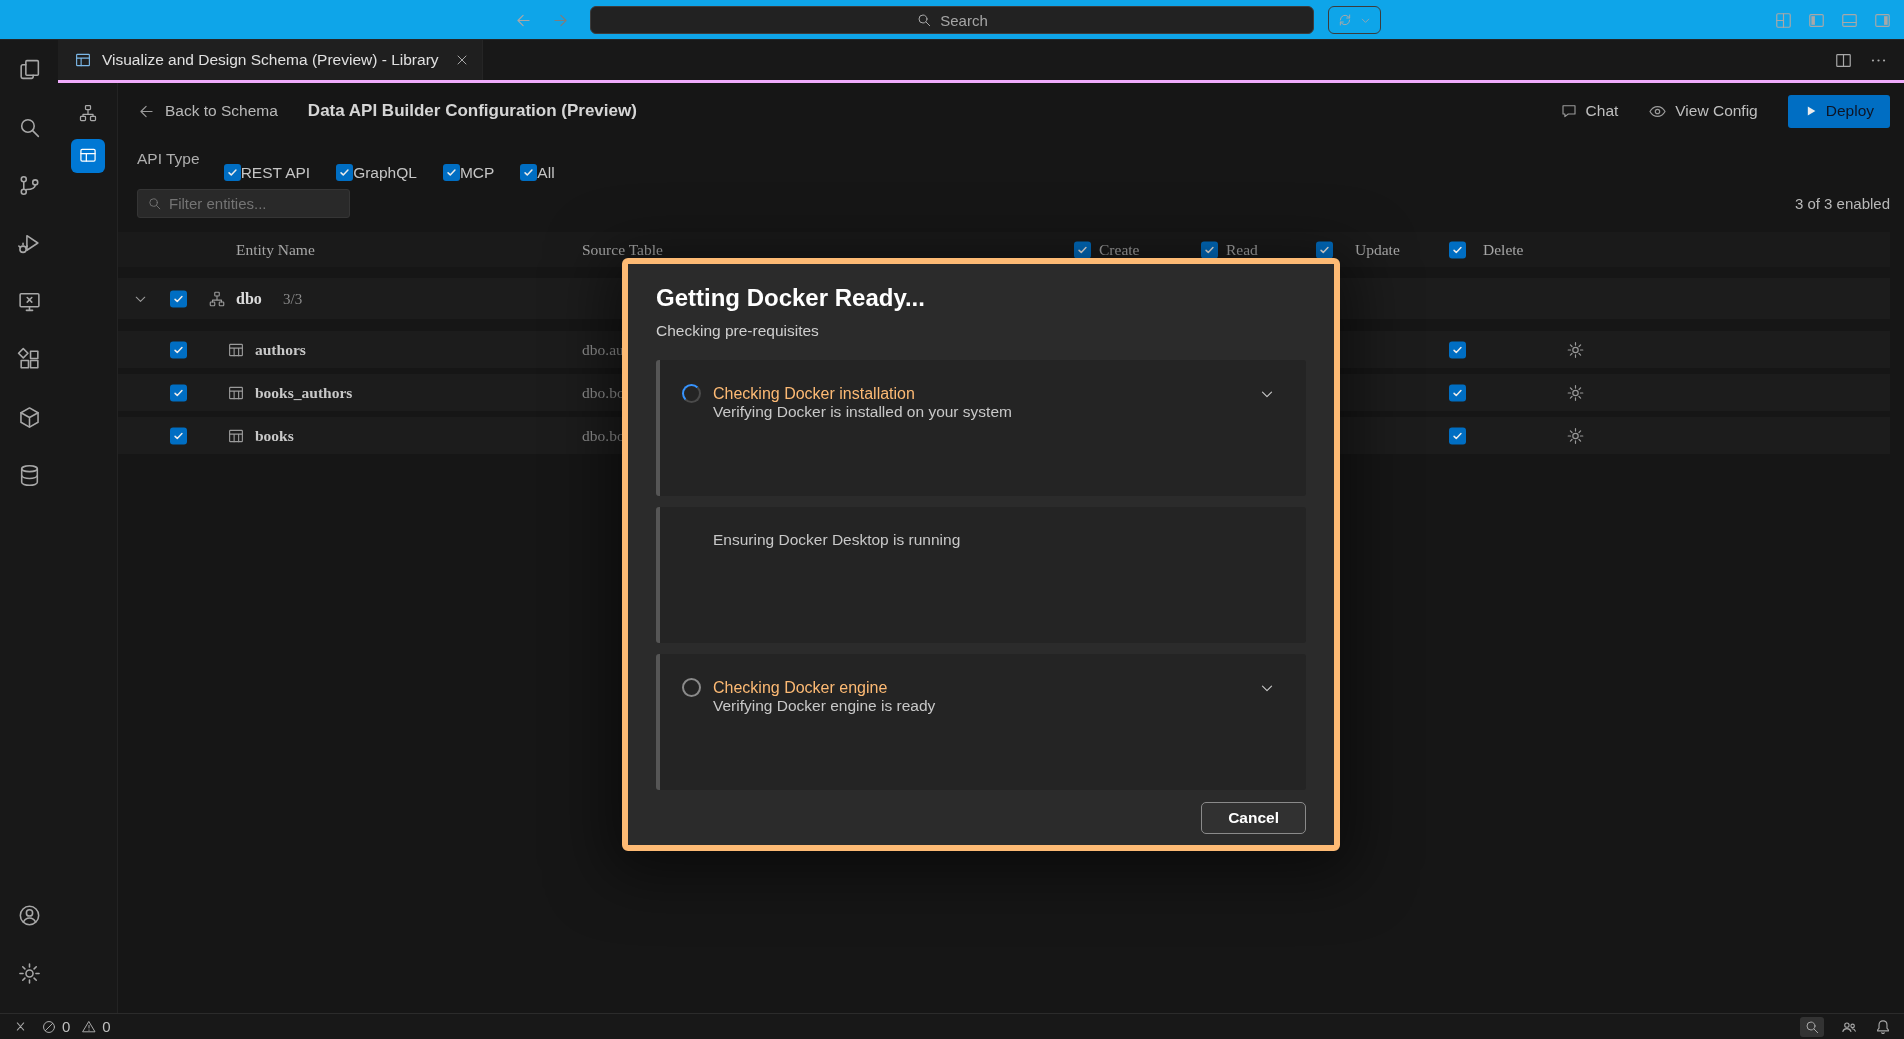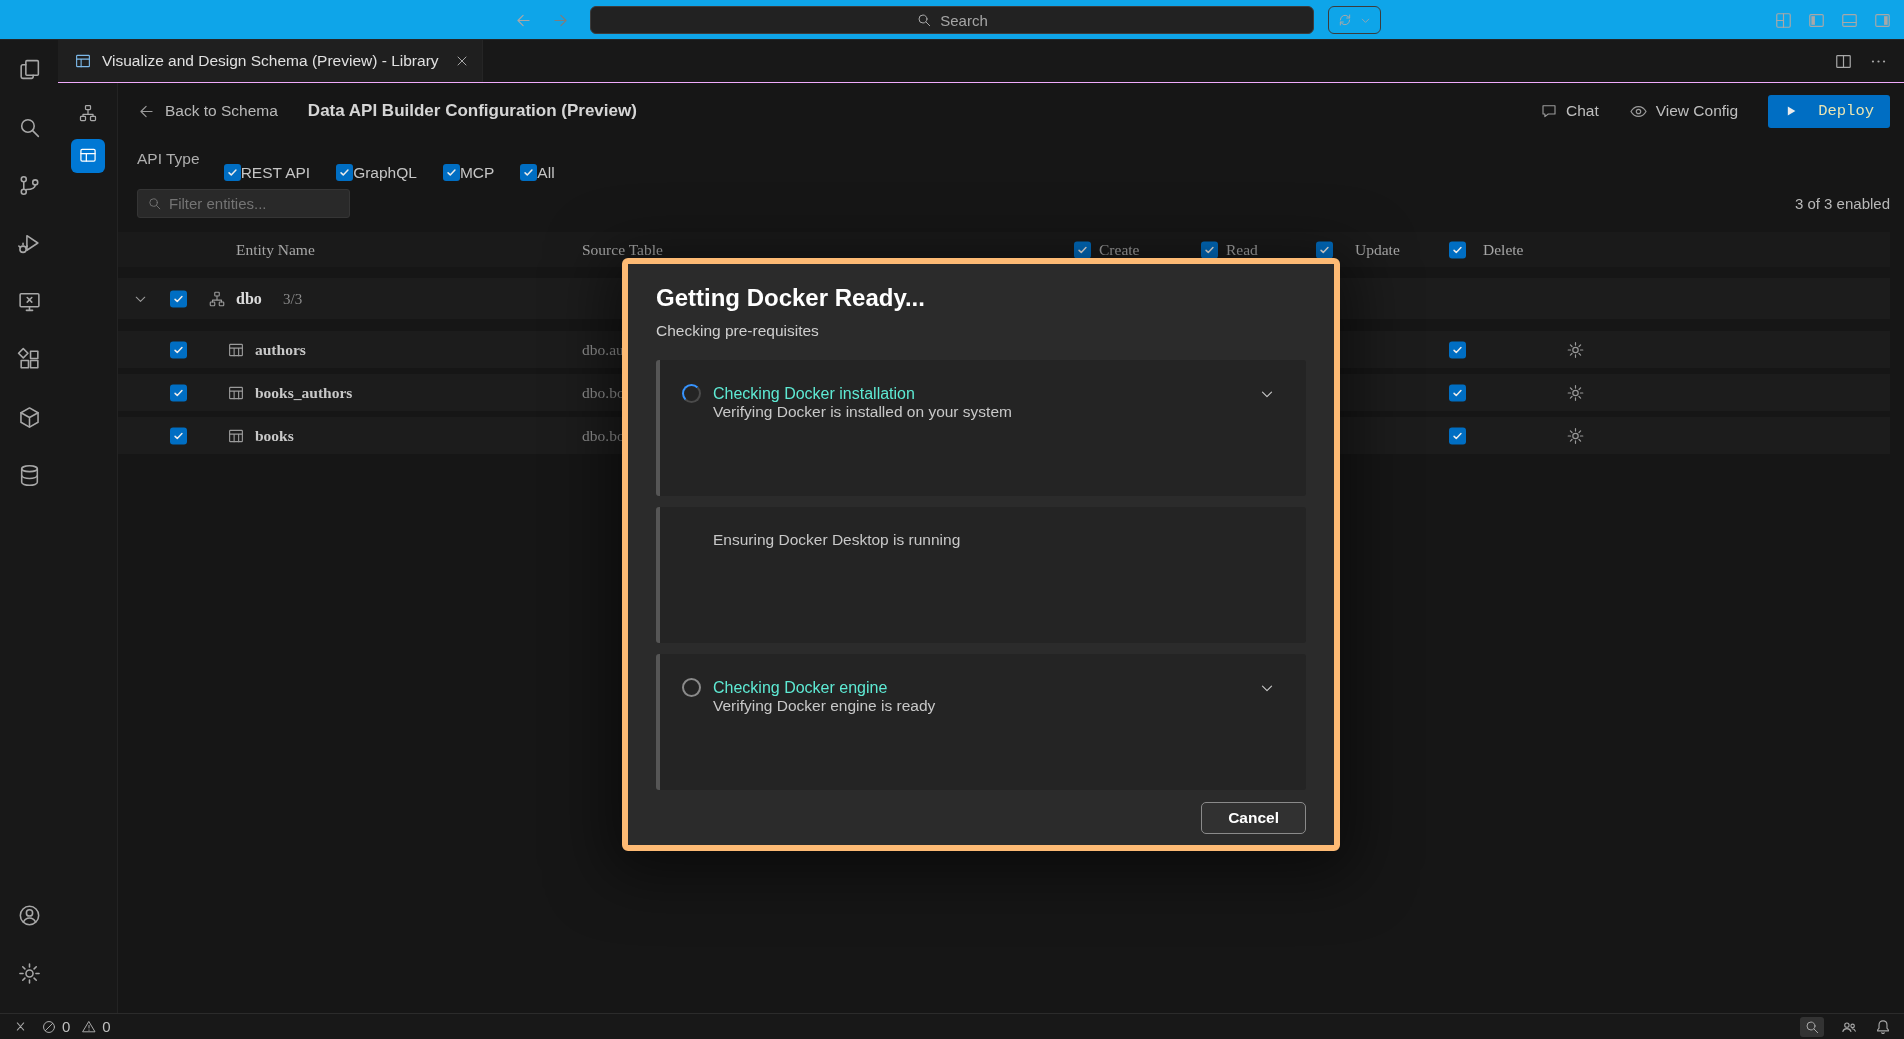--- a/index.html
+++ b/index.html
@@ -18,39 +18,39 @@
   .searchbox { position:absolute; left:590px; top:6px; width:724px; height:28px; background:#222222; border:1px solid #3c3c3c; border-radius:6px; display:flex; align-items:center; justify-content:center; gap:8px; color:#a6a6a6; font-size:15px; cursor:pointer; }
   .git-btn { position:absolute; left:1328px; top:6px; height:28px; padding:0 8px; border:1px solid #3c3c3c; border-radius:6px; display:flex; align-items:center; gap:6px; color:#a8a8a8; }
   .tb-icons { position:absolute; right:12px; top:0; height:40px; display:flex; align-items:center; gap:14px; }
 
   
   .activitybar { position:absolute; left:0; top:40px; bottom:26px; width:58px; background:#181818; display:flex; flex-direction:column; align-items:center; padding:5px 0 6px; }
   .ab-btn { width:48px; height:48px; display:flex; align-items:center; justify-content:center; color:#858585; margin-bottom:10px; cursor:pointer; }
   .ab-btn.push { margin-top:auto; }
 
   
-  .tabbar { position:absolute; left:58px; top:40px; right:0; height:43px; background:#181818; border-bottom:1px solid #f0abfc; display:flex; align-items:stretch; }
+  .tabbar { position:absolute; left:58px; top:40px; right:0; height:43px; background:#181818; border-bottom:3px solid #f0abfc; display:flex; align-items:stretch; }
   .tab { width:425px; background:#1f1f1f; display:flex; align-items:center; gap:10px; padding:0 12px 0 16px; border-right:1px solid #252525; cursor:pointer; }
   .tab-title { flex:1; font-size:15.5px; color:#e0e0e0; white-space:nowrap; overflow:hidden; }
   .tab-actions { margin-left:auto; display:flex; align-items:center; gap:16px; padding-right:16px; }
 
   
   .substrip { position:absolute; left:58px; top:83px; bottom:26px; width:59px; background:#181818; display:flex; flex-direction:column; align-items:center; padding-top:13px; gap:9px; }
   .ss-btn { width:34px; height:34px; display:flex; align-items:center; justify-content:center; border-radius:6px; color:#9d9d9d; cursor:pointer; }
   .ss-btn.active { background:#0078d4; color:#ffffff; }
 
   
   .main { position:absolute; left:117px; top:83px; right:0; bottom:26px; background:#181818; border-left:1px solid #272727; padding-right:14px; overflow:hidden; }
 
   .page-header { display:flex; align-items:center; margin-top:10px; height:36px; padding-left:19px; }
   .back-link { display:flex; align-items:center; gap:9px; color:#c8c8c8; font-size:15.5px; cursor:pointer; }
   .page-title { margin-left:30px; font-size:17px; font-weight:700; color:#e8e8e8; }
   .header-actions { margin-left:auto; display:flex; align-items:center; gap:30px; }
   .hdr-act { display:flex; align-items:center; gap:8px; color:#cfcfcf; font-size:15.5px; cursor:pointer; }
-  .deploy-btn { display:flex; align-items:center; gap:20px; background:#0078d4; color:#fef9c3; border:none; height:33px; padding:0 16px; border-radius:3px; font-size:15.5px; font-family:Liberation Mono, monospace; cursor:pointer; }
+  .deploy-btn { display:flex; align-items:center; gap:8px; background:#0078d4; color:#0f172a; border:none; height:33px; padding:0 16px; border-radius:3px; font-size:15.5px; font-family:Liberation Sans, sans-serif; cursor:pointer; }
 
   .api-row { display:flex; align-items:center; gap:24px; margin-top:17px; height:26px; padding-left:19px; }
   .api-label { color:#bdbdbd; font-size:15.5px; }
   .api-opts { display:flex; align-items:center; gap:26px; }
   .api-opt { display:flex; align-items:flex-start; font-size:15.5px; color:#d6d6d6;margin-top:28px; }
 
   .cb { width:17px; height:17px; border-radius:3px; background:#0078d4; display:flex; align-items:center; justify-content:center; flex:none; cursor:pointer; }
   .cb svg { display:block; }
   .cb svg path { stroke:#fff; stroke-width:2.2; fill:none; stroke-linecap:round; stroke-linejoin:round; }
 
@@ -77,21 +77,21 @@
   .src { color:#9a9a9a; font-size:15.5px; }
 
   
   .backdrop { position:absolute; left:117px; top:83px; right:0; bottom:26px; background:rgba(0,0,0,0.08); }
   .dialog { position:absolute; left:622px; top:258px; width:718px; height:593px; background:#2b2b2b; border:6px solid #fdba74; border-radius:6px; box-shadow:0 10px 60px 14px rgba(0,0,0,0.5); padding:20px 28px 0; }
   .dlg-title { font-size:24px; font-weight:700; color:#ffffff; }
   .dlg-sub { margin-top:10px; font-size:15.5px; color:#cfcfcf; }
   .step { height:136px; background:#242424; border-left:4px solid #565656; border-radius:3px; margin-top:11px; padding:24px 30px 0 22px; }
   .step.first { margin-top:20px; }
   .step-head { display:flex; align-items:center; gap:12px; }
-  .step-label { flex:1; font-size:16px; color:#5eead4; }
+  .step-label { flex:1; font-size:16px; color:#fdba74; }
   .spinner { width:19px; height:19px; border-radius:50%; border:2.5px solid #4a4a4a; border-top-color:#3794ff; border-left-color:#3794ff; flex:none; }
   .pcircle { width:19px; height:19px; border-radius:50%; border:2px solid #8a8a8a; flex:none; }
   .step-chev { color:#c8c8c8; cursor:pointer; }
   .step-desc { margin-left:31px; font-size:15.5px; color:#c8c8c8; }
   .dlg-footer { display:flex; justify-content:flex-end; margin-top:12px; }
   .cancel-btn { height:32px; padding:0 26px; background:#313131; border:1px solid #8a8a8a; border-radius:5px; color:#ffffff; font-size:15.5px; font-weight:600; font-family:inherit; cursor:pointer; }
 
   
   .statusbar { position:absolute; left:0; bottom:0; width:100%; height:26px; background:#181818; border-top:1px solid #2b2b2b; display:flex; align-items:center; font-size:15px; color:#c0c0c0; padding:0 12px; }
   .sb-left { display:flex; align-items:center; gap:12px; }

